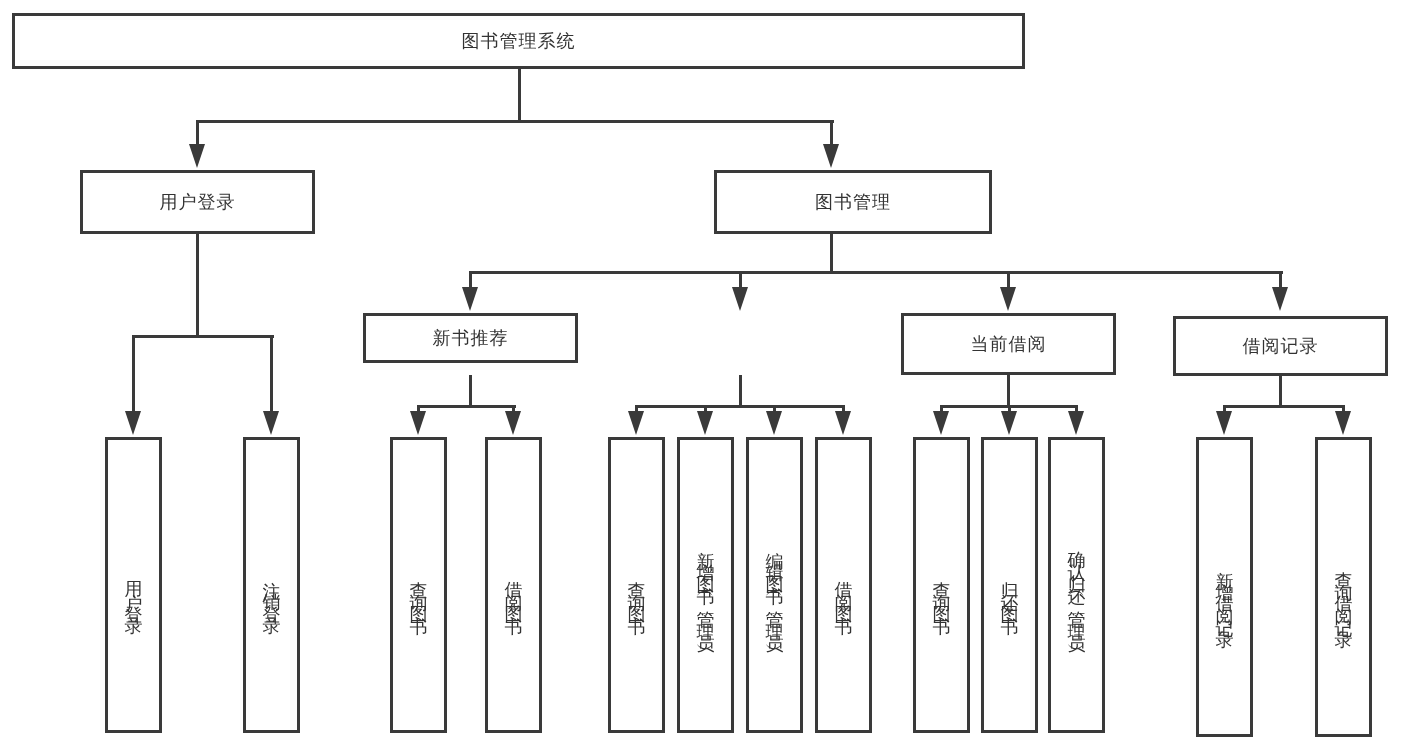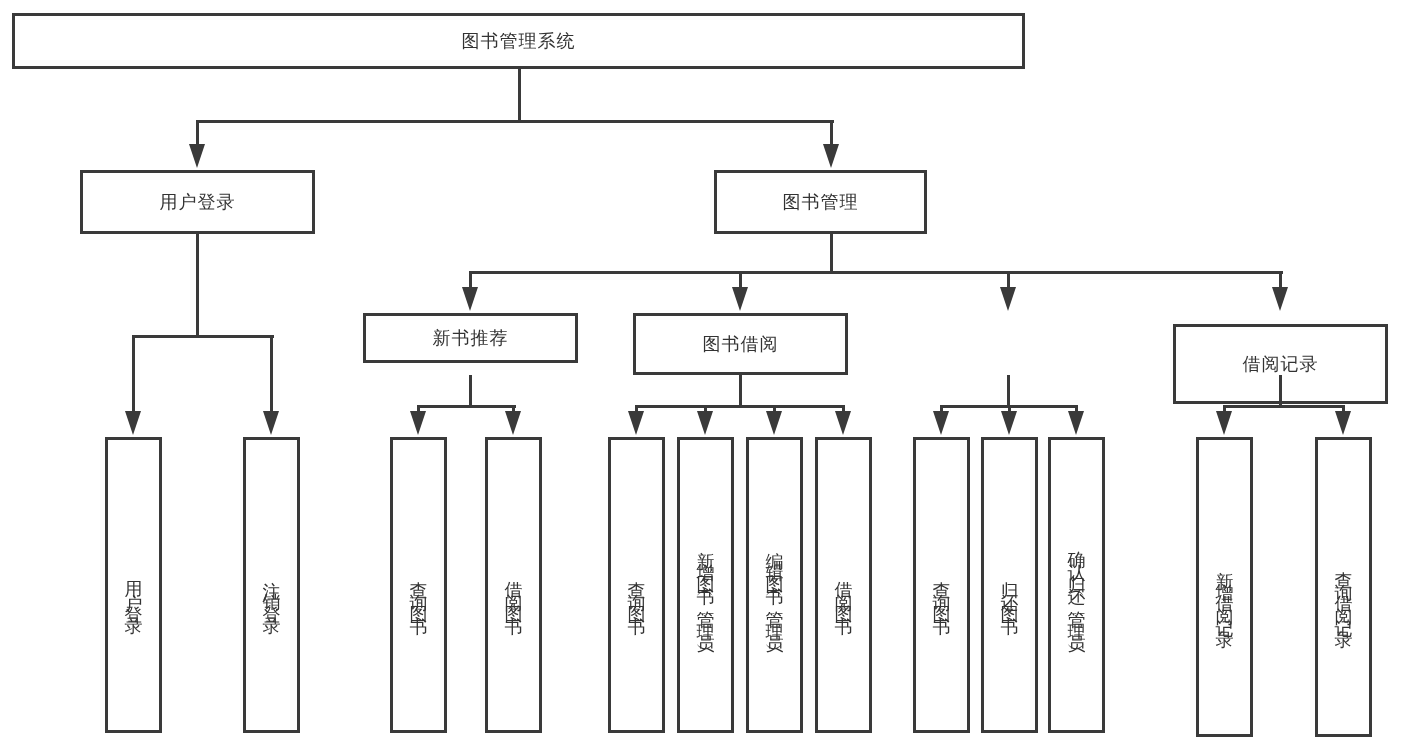--- a/index.html
+++ b/index.html
@@ -77,21 +77,21 @@
   <div class="vline" style="left:518px;top:69px;height:53px"></div>
   <div class="hline" style="left:196px;top:120px;width:638px"></div>
   <div class="vline" style="left:196px;top:120px;height:26px"></div>
   <div class="arrow" style="left:189px;top:144px"></div>
   <div class="vline" style="left:830px;top:120px;height:26px"></div>
   <div class="arrow" style="left:823px;top:144px"></div>
 
   <div class="box box-h" style="left:80px;top:170px;width:235px;height:64px">
     <span>用户登录</span>
   </div>
-  <div class="box box-h" style="left:714px;top:170px;width:213px;height:64px">
+  <div class="box box-h" style="left:714px;top:170px;width:278px;height:64px">
     <span>图书管理</span>
   </div>
 
   <div class="vline" style="left:196px;top:234px;height:103px"></div>
   <div class="hline" style="left:132px;top:335px;width:142px"></div>
   <div class="vline" style="left:132px;top:335px;height:78px"></div>
   <div class="arrow" style="left:125px;top:411px"></div>
   <div class="vline" style="left:270px;top:335px;height:78px"></div>
   <div class="arrow" style="left:263px;top:411px"></div>
 
@@ -102,24 +102,24 @@
   <div class="vline" style="left:739px;top:271px;height:18px"></div>
   <div class="arrow" style="left:732px;top:287px"></div>
   <div class="vline" style="left:1007px;top:271px;height:18px"></div>
   <div class="arrow" style="left:1000px;top:287px"></div>
   <div class="vline" style="left:1279px;top:271px;height:18px"></div>
   <div class="arrow" style="left:1272px;top:287px"></div>
 
   <div class="box box-h" style="left:363px;top:313px;width:215px;height:50px">
     <span>新书推荐</span>
   </div>
-  <div class="box box-h" style="left:633px;top:313px;width:215px;height:62px">
-    <span>图书借阅</span>
-  </div>
-  <div class="box box-h" style="left:1173px;top:324px;width:215px;height:80px">
+  <div class="box box-h" style="left:901px;top:313px;width:215px;height:62px">
+    <span>当前借阅</span>
+  </div>
+  <div class="box box-h" style="left:1173px;top:316px;width:215px;height:60px">
     <span>借阅记录</span>
   </div>
 
   <div class="vline" style="left:469px;top:375px;height:31px"></div>
   <div class="hline" style="left:417px;top:405px;width:99px"></div>
   <div class="vline" style="left:417px;top:405px;height:8px"></div>
   <div class="arrow" style="left:410px;top:411px"></div>
   <div class="vline" style="left:512px;top:405px;height:8px"></div>
   <div class="arrow" style="left:505px;top:411px"></div>
 

